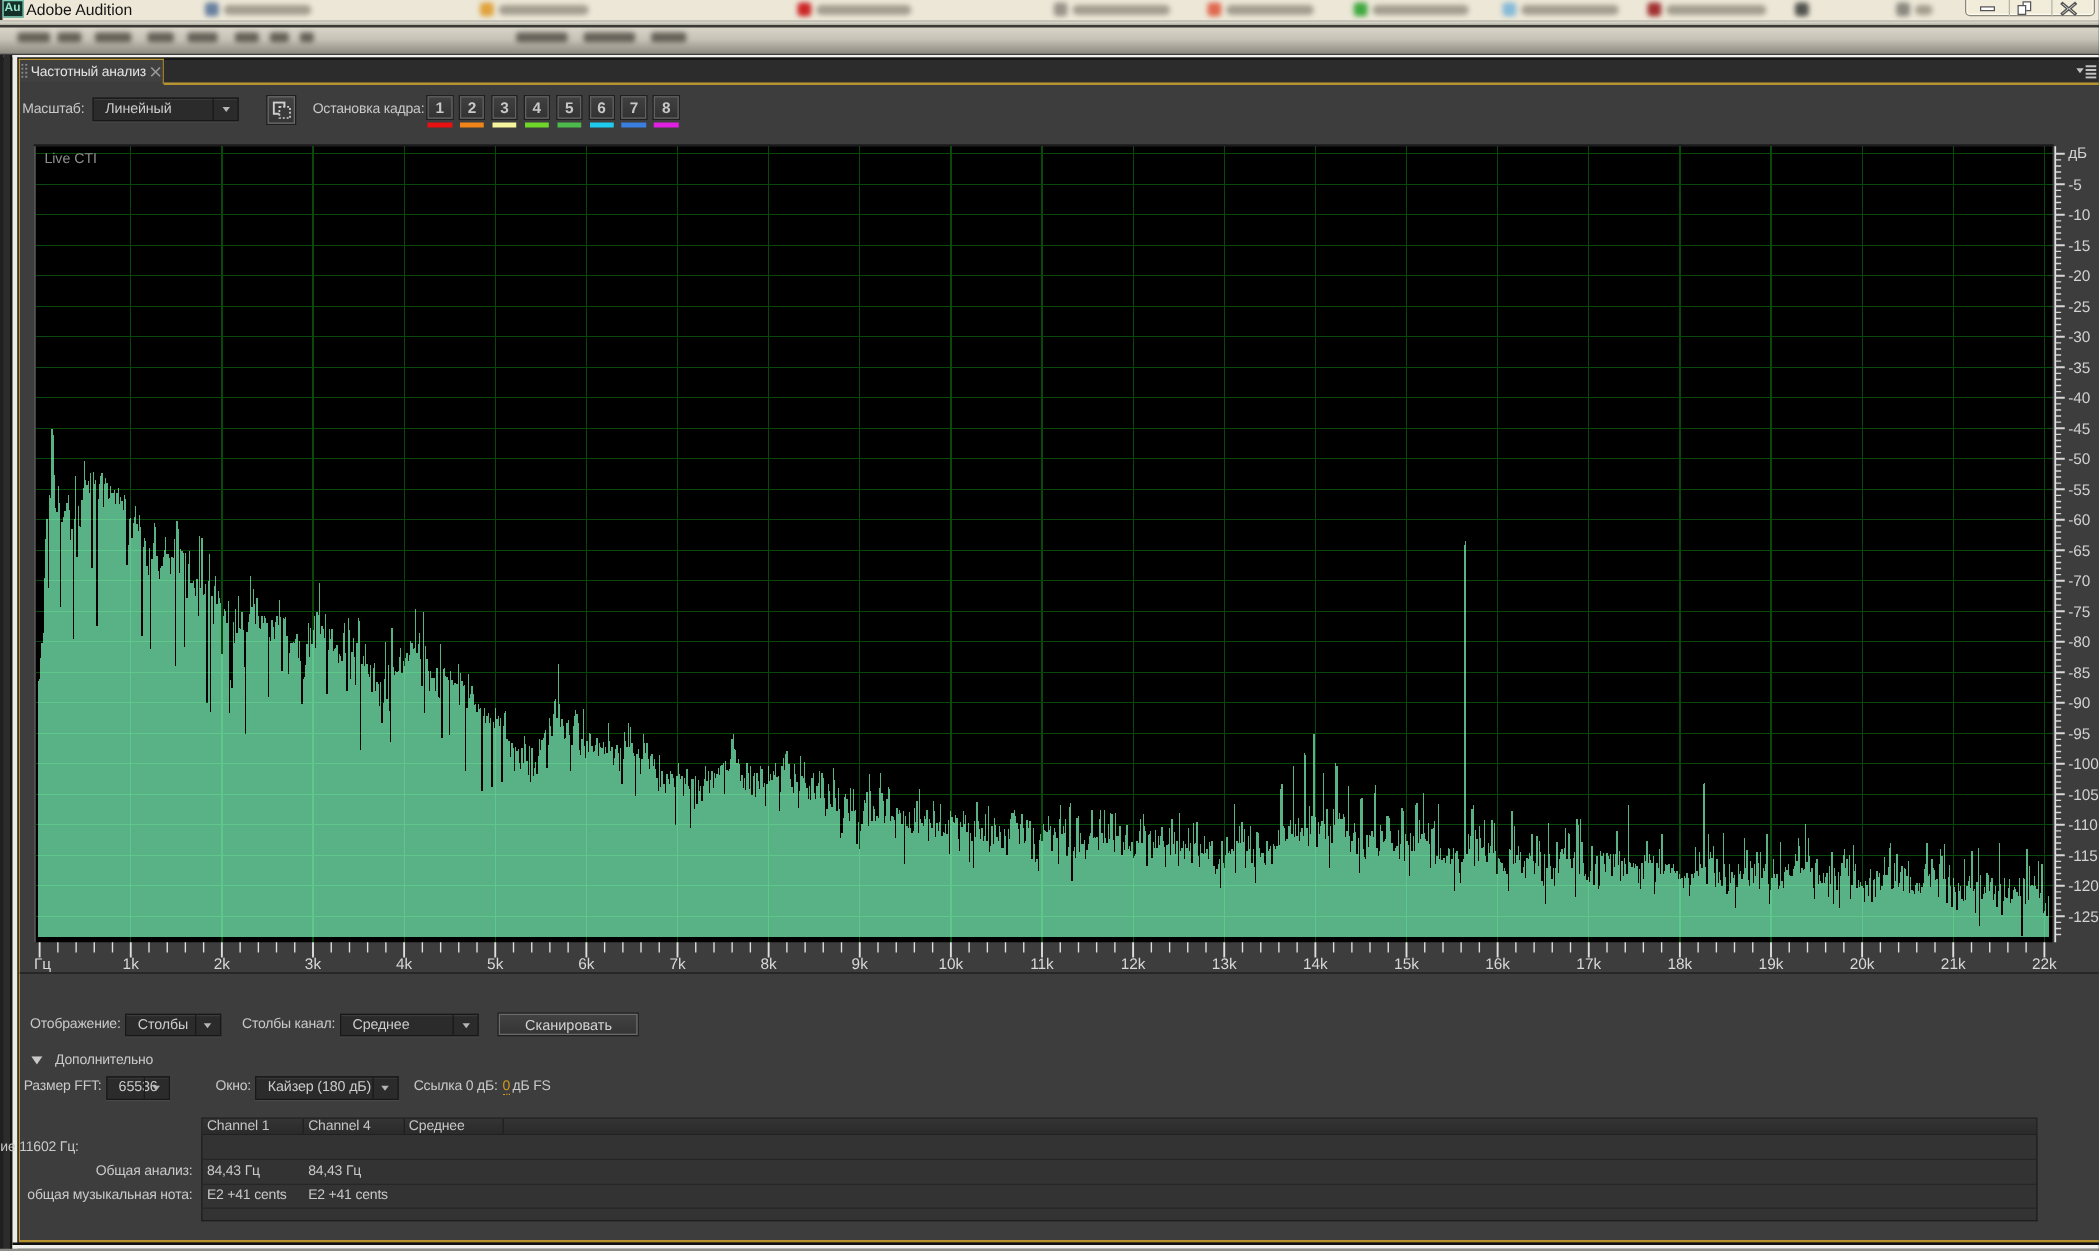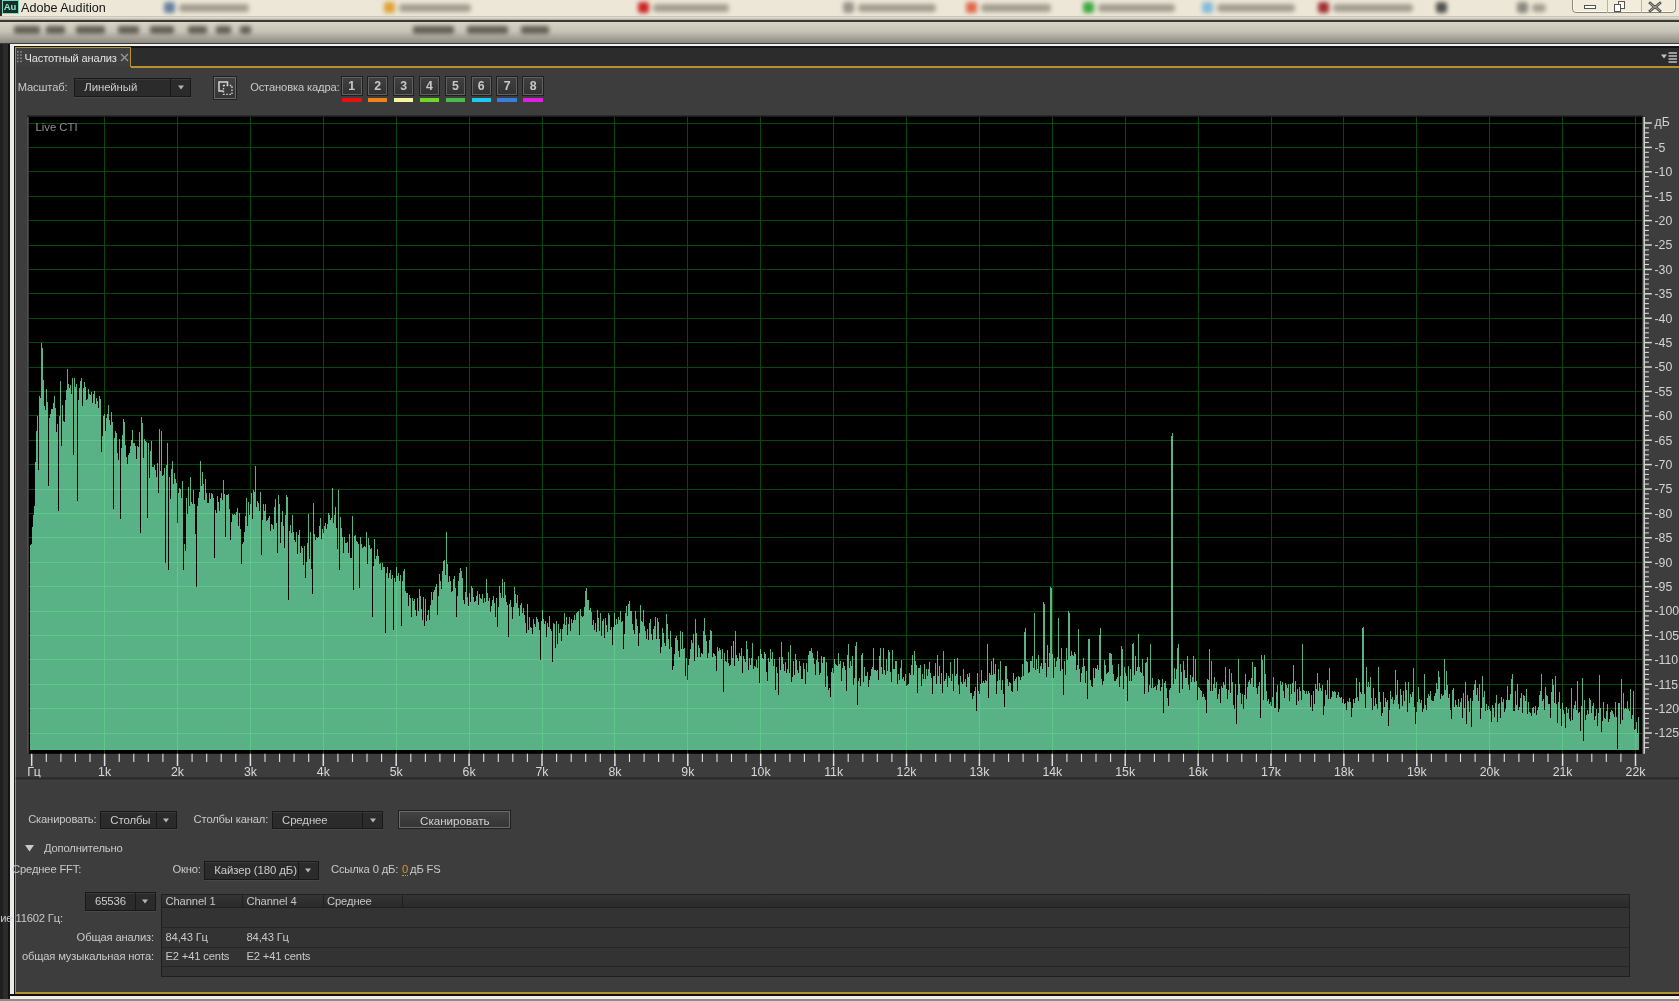--- a/index.html
+++ b/index.html
@@ -499,41 +499,41 @@
       <text x="1271" y="775.5" text-anchor="middle">17k</text>
       <text x="1343.9" y="775.5" text-anchor="middle">18k</text>
       <text x="1416.8" y="775.5" text-anchor="middle">19k</text>
       <text x="1489.7" y="775.5" text-anchor="middle">20k</text>
       <text x="1562.6" y="775.5" text-anchor="middle">21k</text>
       <text x="1635.5" y="775.5" text-anchor="middle">22k</text>
     </g>
     <line x1="15.8" y1="778.4" x2="1679" y2="778.4" stroke="#272727" stroke-width="1.6"></line>
     <text x="35.5" y="130.5" fill="#8f8f8f" font-size="11.3px" font-family="Liberation Sans">Live CTI</text>
   </svg>
-<div class="rlbl" style="right:1582.5px;top:812.5px">Сканировать:</div>
+<div class="rlbl" style="right:1582.5px;top:812.5px">Отображение:</div>
 <div class="dd" style="left:100.3px;top:810.5px;width:76.7px;height:18.5px;font-size:12.4px">
     <span class="ddt">Столбы</span>
     <span class="dda" style="width:20px">
       <i></i>
     </span>
   </div>
 <div class="rlbl" style="right:1410.8px;top:812.5px">Столбы канал:</div>
 <div class="dd" style="left:272px;top:810.5px;width:111px;height:18.5px;font-size:12.4px">
     <span class="ddt">Среднее</span>
     <span class="dda" style="width:20px">
       <i></i>
     </span>
   </div>
 <div class="btn" style="left:399.3px;top:810.5px;width:111px;height:17.5px;font-size:11.6px;line-height:17.5px">Сканировать</div>
 <svg class="abs" style="left:25px;top:845px" width="10" height="7">
     <path d="M0 0h9l-4.5 6.5z" fill="#c9c9c9"></path>
   </svg>
 <div class="lbl" style="left:44px;top:842px">Дополнительно</div>
-<div class="rlbl" style="right:1597.8px;top:863px">Среднее FFT:</div>
-<div class="dd" style="left:84.9px;top:892px;width:71px;height:18.5px;font-size:12.4px">
+<div class="rlbl" style="right:1597.8px;top:863px">Размер FFT:</div>
+<div class="dd" style="left:84.9px;top:861px;width:51px;height:18.5px;font-size:12.4px">
     <span class="ddt">65536</span>
     <span class="dda" style="width:20px">
       <i></i>
     </span>
   </div>
 <div class="rlbl" style="right:1478.2px;top:863px">Окно:</div>
 <div class="dd" style="left:204.3px;top:861px;width:114.4px;height:18.5px;font-size:12.4px">
     <span class="ddt">Кайзер (180 дБ)</span>
     <span class="dda" style="width:20px">
       <i></i>

